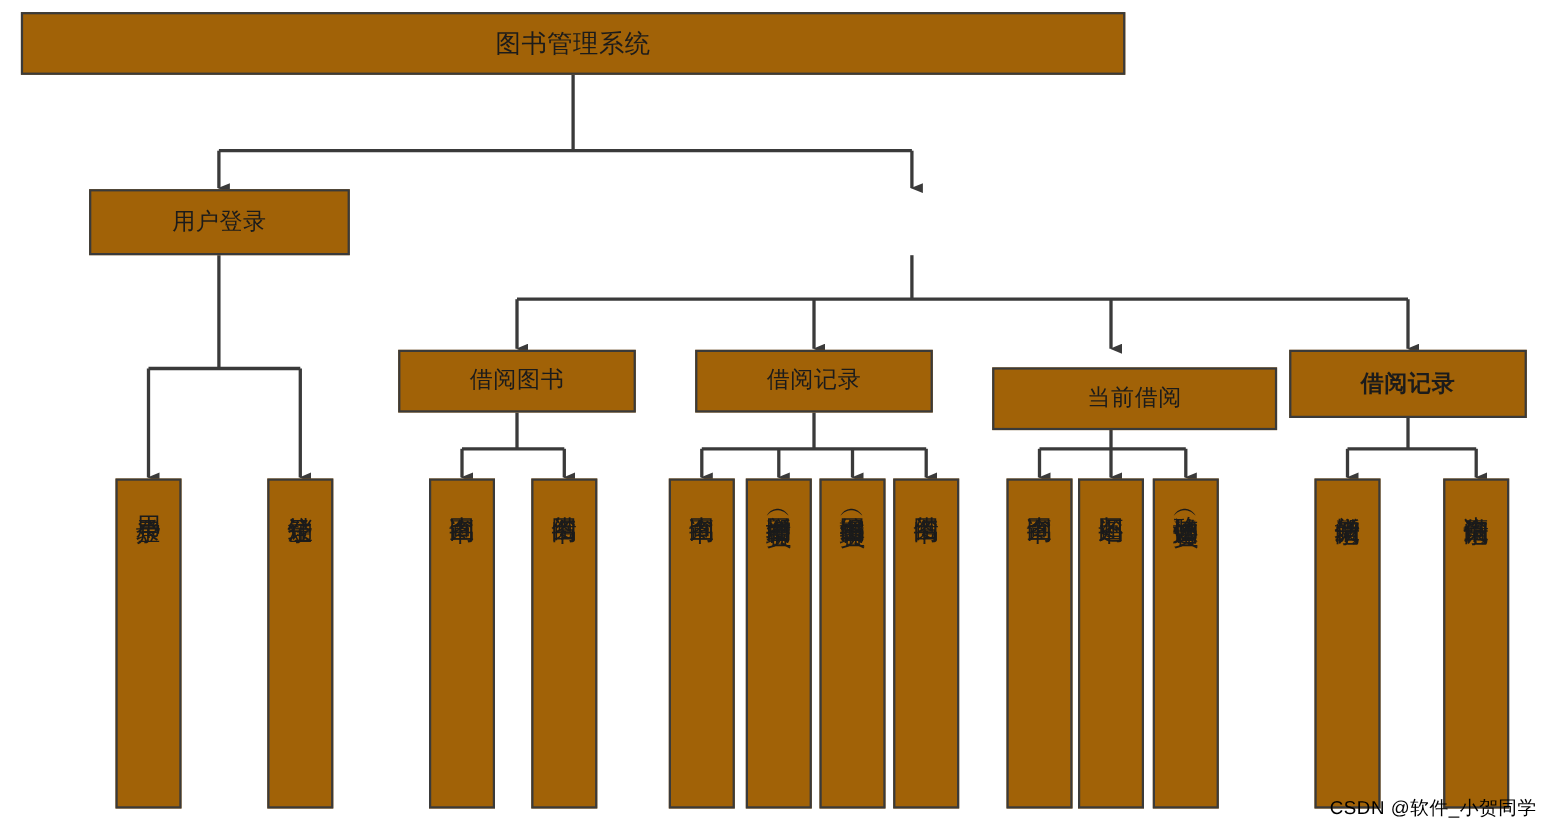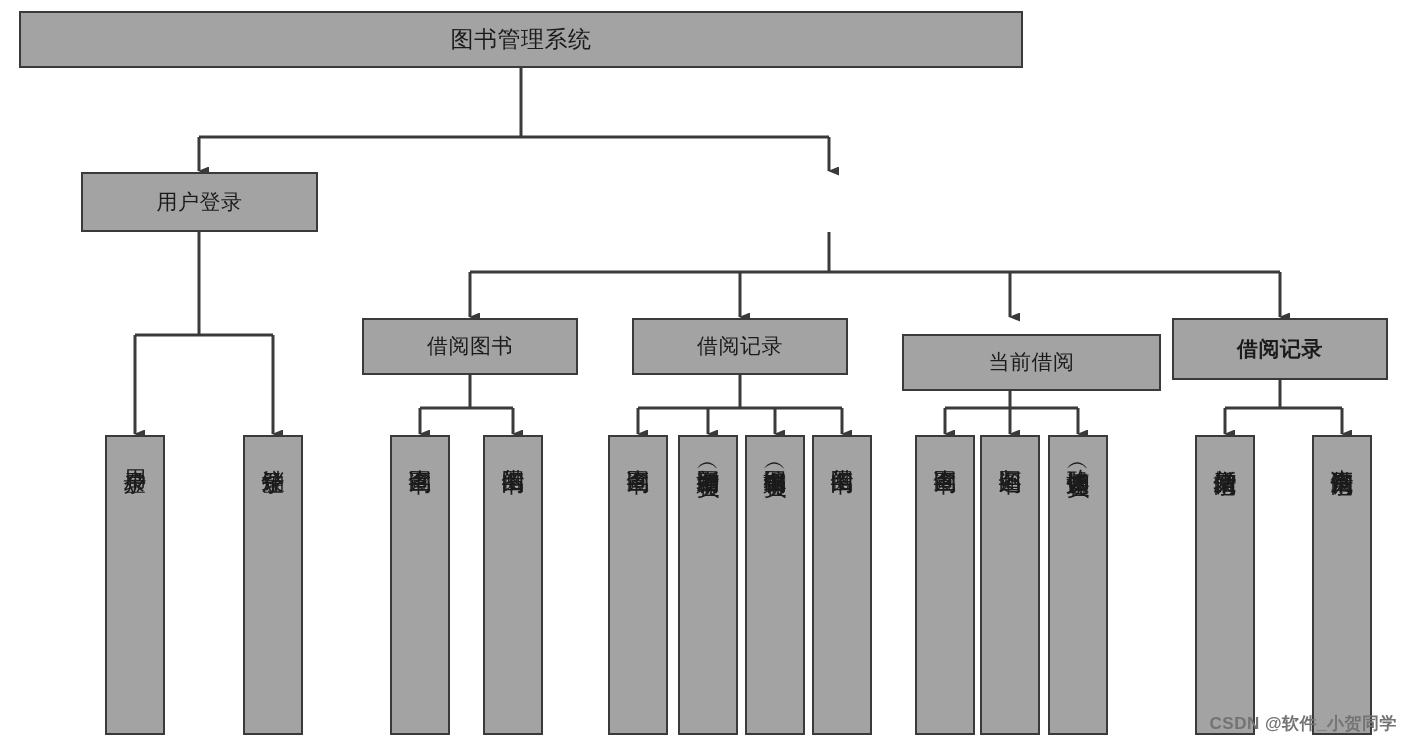--- a/index.html
+++ b/index.html
@@ -22,21 +22,21 @@
     position: absolute;
     left: 0;
     top: 0;
     width: 1405px;
     height: 747px;
     pointer-events: none;
   }
   .node {
     position: absolute;
     box-sizing: border-box;
-    background: #a3a3a3;
+    background: #a16207;
     border: 2.5px solid #3a3a3a;
     display: flex;
     align-items: center;
     justify-content: center;
     color: #1b1b1b;
     z-index: 2;
   }
   .node .label {
     display: block;
     text-align: center;
@@ -61,27 +61,26 @@
     text-orientation: upright;
     font-size: 23px;
     line-height: 1.08;
     letter-spacing: 1px;
     height: auto;
     max-height: 100%;
   }
   .watermark {
     position: absolute;
     right: 8px;
-    bottom: 12px;
+    bottom: 1px;
     font-size: 17px;
-    color: #737373;
+    color: #000000;
     white-space: nowrap;
     z-index: 3;
     letter-spacing: 0.5px;
-    font-weight: bold;
   }
 </style>
 </head>
 <body>
 
 <div id="canvas">
 
   <svg id="edges" viewBox="0 0 1405 747" width="1405" height="747" xmlns="http://www.w3.org/2000/svg">
     <defs>
       <marker id="arrowhead" markerWidth="9" markerHeight="11" refX="4.5" refY="10" orient="auto" markerUnits="userSpaceOnUse">

